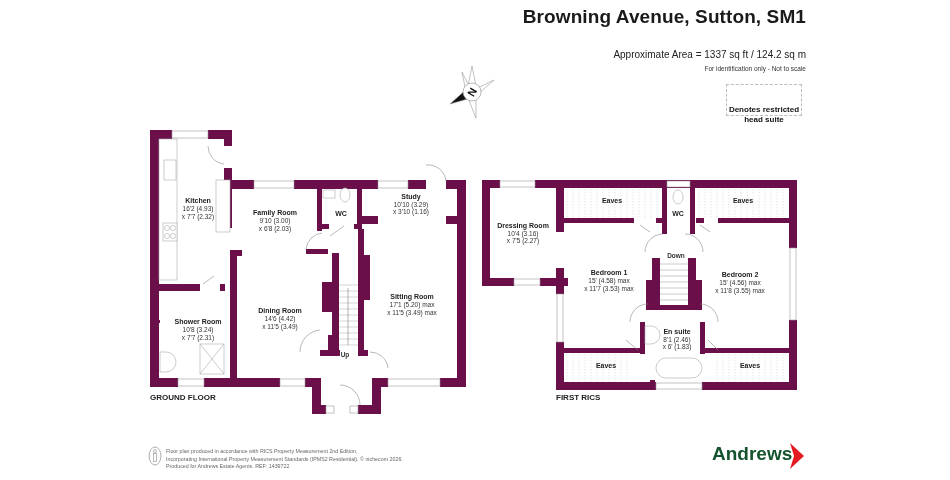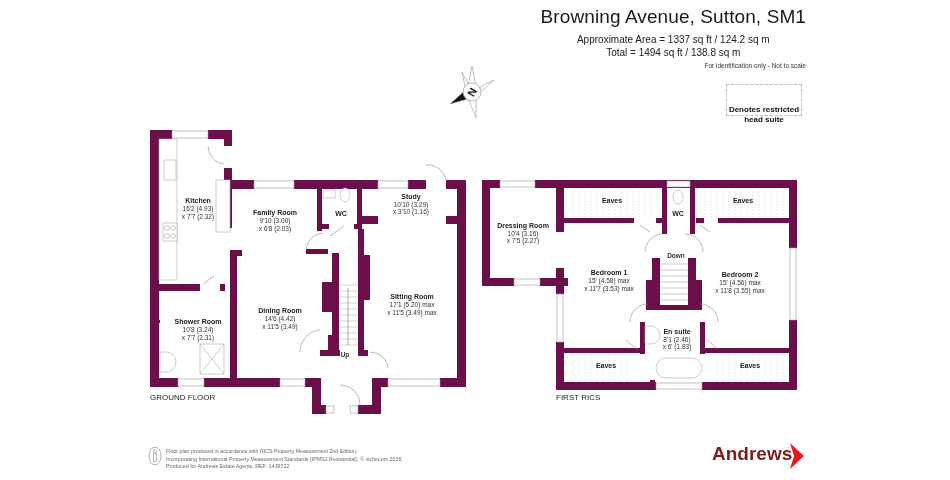--- a/index.html
+++ b/index.html
@@ -1,36 +1,35 @@
 <!DOCTYPE html>
 <html><head>
 <meta charset="utf-8">
 <style>
   html, body { margin: 0; padding: 0; background: #ffffff; }
   body { width: 950px; height: 480px; position: relative; overflow: hidden; font-family: "Liberation Sans", sans-serif; color: #111; }
   .header { position: absolute; right: 144px; top: 6px; text-align: right; }
-  .title { font-size: 19px; font-weight: normal; color: #1a1a1a; letter-spacing: 0.1px; margin-bottom: 6px; }
-  .area-line { font-size: 10px; color: #222; line-height: 12.5px; text-align: center; }
+  .title { font-size: 19px; font-weight: bold; color: #1a1a1a; letter-spacing: 0.1px; margin-bottom: 21px; }
+  .area-line { font-size: 10px; color: #222; line-height: 12.5px; }
   .note { font-size: 6.5px; color: #333; margin-top: 3px; }
   .legend { position: absolute; left: 726px; top: 84px; width: 76px; height: 32px; border: 1px dashed #bbb; font-size: 8px; font-weight: bold; text-align: center; line-height: 10px; padding-top: 20px; box-sizing: border-box; }
   svg.plan { position: absolute; left: 0; top: 0; }
   .room-name { font-size: 7px; font-weight: bold; fill: #222; }
   .room-dim { font-size: 6.5px; fill: #333; }
-  .floor-label { position: absolute; font-size: 8px; font-weight: normal; color: #222; }
+  .floor-label { position: absolute; font-size: 8px; font-weight: bold; color: #222; }
   .footer { position: absolute; left: 148px; top: 446px; }
   .footer-text { position: absolute; left: 18px; top: 2px; font-size: 5.3px; color: #666; line-height: 7.5px; white-space: nowrap; }
-  .brand { position: absolute; left: 712px; top: 443px; font-size: 19px; font-weight: bold; color: #7f1d1d; }
+  .brand { position: absolute; left: 712px; top: 443px; font-size: 19px; font-weight: bold; color: #14532d; }
 </style>
 </head>
 <body>
 
 <div class="header">
   <div class="title">Browning Avenue, Sutton, SM1</div>
   <div class="area-line">Approximate Area = 1337 sq ft / 124.2 sq m</div>
-  <div class="area-line">Total = 1494 sq ft / 138.8 sq m</div>
   <div class="note">For identification only - Not to scale</div>
 </div>
 
 <div class="legend">
   <div>Denotes restricted</div>
   <div>head suite</div>
 </div>
 
 <svg class="plan" width="950" height="480" viewBox="0 0 950 480">
   <defs>

